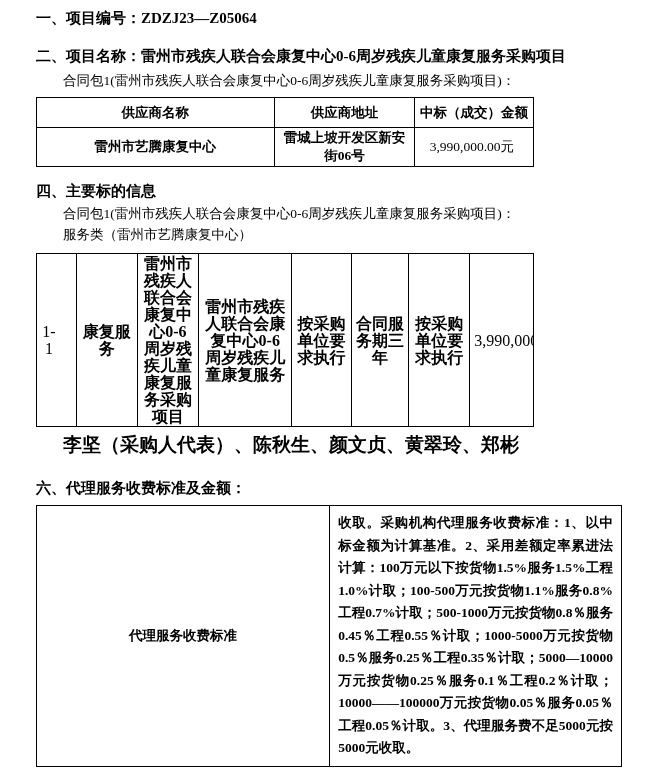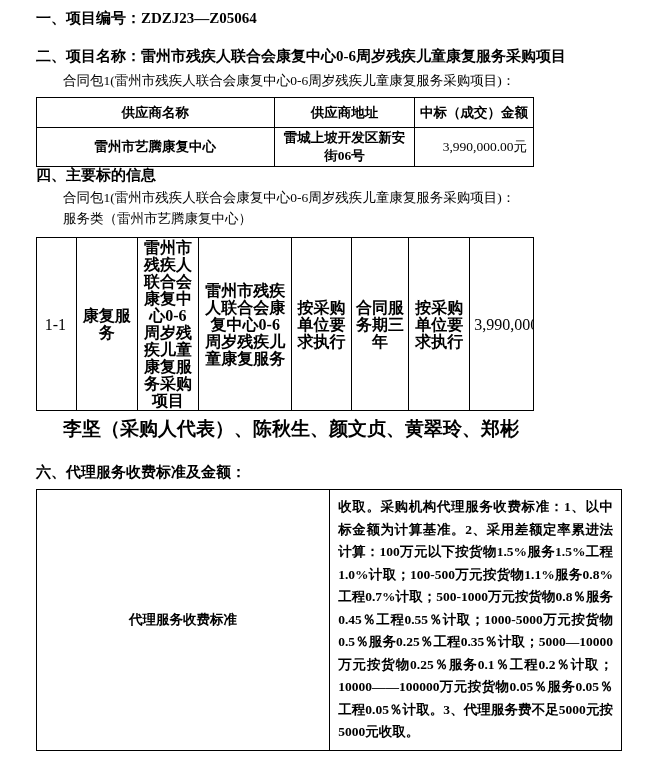--- a/index.html
+++ b/index.html
@@ -7,35 +7,35 @@
   .page{
     width:658px;height:771px;background:#ffffff;color:#000;
     overflow:hidden;position:relative;
     font-family:"Liberation Serif","DejaVu Serif",serif;
   }
   .inner{padding:10px 36px 0 36px;}
   .h{font-size:15px;font-weight:bold;line-height:16px;white-space:nowrap;}
   .h1{margin-top:0;}
   .h2{margin-top:22px;}
   .h3{margin-top:21px;}
-  .h4{margin-top:0;}
+  .h4{margin-top:16px;}
   .h5{margin-top:16px;}
   .h6{margin-top:28px;}
   .note{font-size:13.5px;font-weight:normal;line-height:15px;margin-left:27px;white-space:nowrap;}
   .note1{margin-top:9px;}
   .note2{margin-top:7px;}
   .note3{margin-top:6px;}
   .names{font-size:19px;font-weight:bold;line-height:15px;margin-left:27px;margin-top:10px;}
 
   table{border-collapse:collapse;width:498px;table-layout:fixed;}
   table,td,th{border:1px solid #000;}
   th,td{padding:1px 4px;text-align:center;vertical-align:middle;font-size:13.5px;overflow:hidden;}
   th{font-weight:bold;}
   td{font-weight:bold;}
-  td.num{font-weight:normal;text-align:right;padding-right:6px;
+  td.num{font-weight:normal;text-align:right;padding-right:19px;
          font-family:"Liberation Serif","DejaVu Serif",serif;}
 
   .t-supplier{margin-top:9px;}
   .t-supplier th{height:27px;}
   .t-supplier td{height:23px;}
 
   .t-subject{margin-top:11px;}
   .t-subject th{height:32px;font-size:13px;}
   .t-subject td{height:98px;font-size:16px;line-height:17px;}
 

